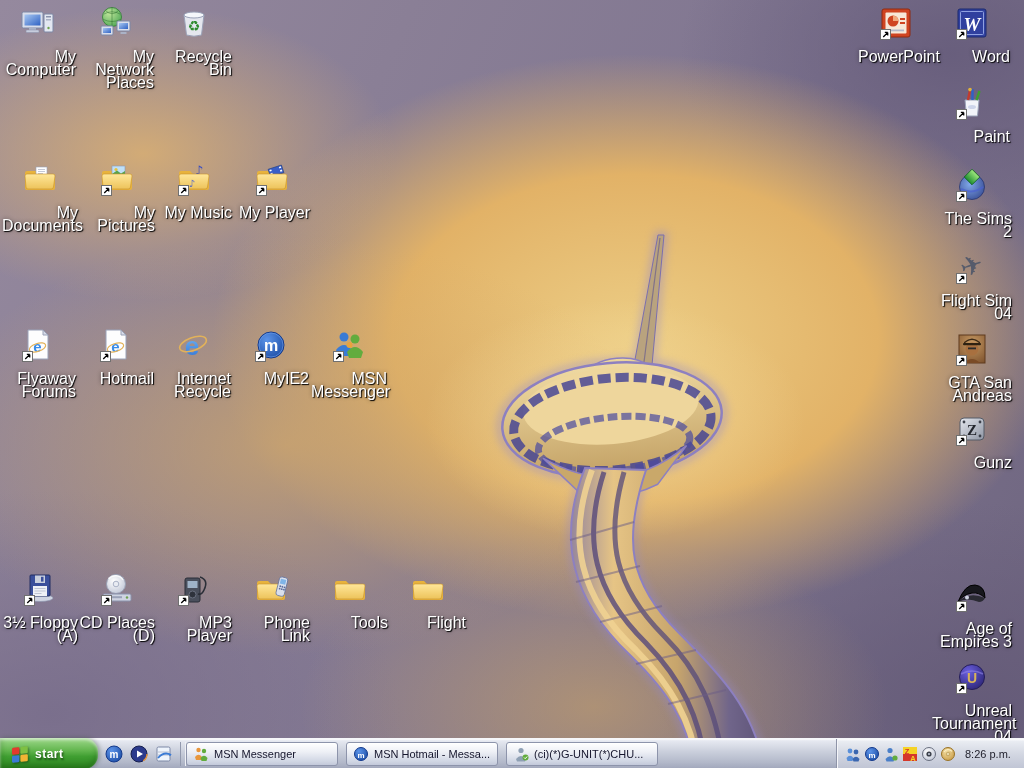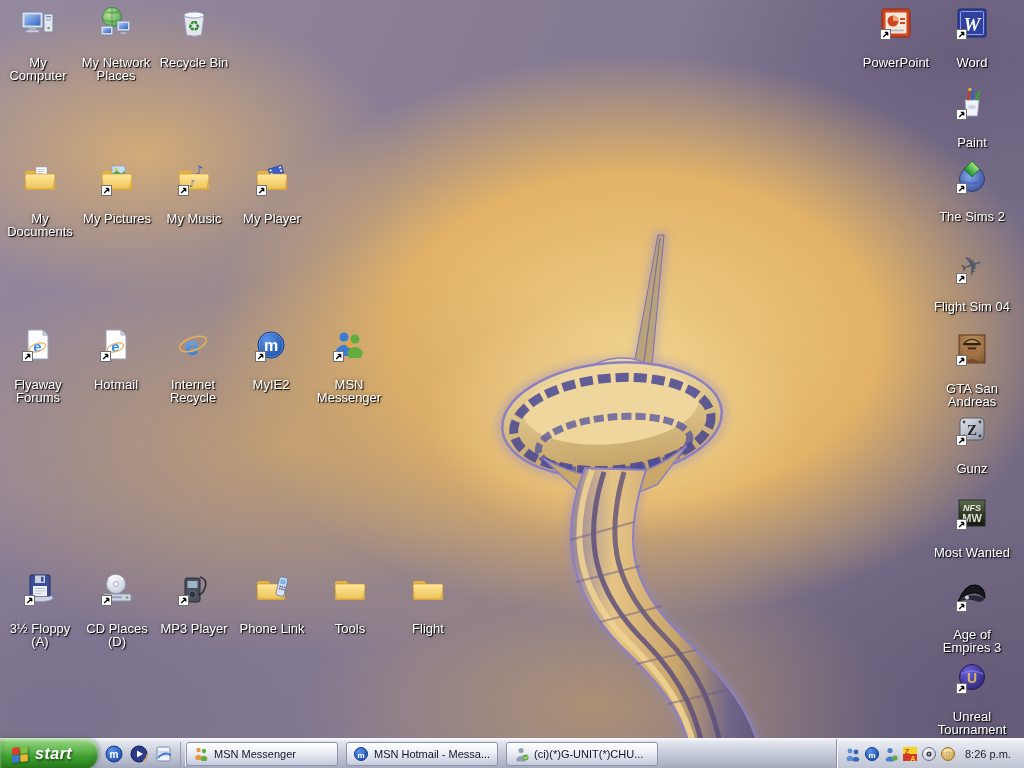--- a/index.html
+++ b/index.html
@@ -14,35 +14,35 @@
       radial-gradient(ellipse 420px 280px at 93% 7%, rgba(101,91,122,.85) 0%, rgba(101,91,122,0) 65%),
       radial-gradient(ellipse 480px 300px at 96% 92%, rgba(100,90,120,.9) 0%, rgba(100,90,120,0) 68%),
       radial-gradient(ellipse 500px 320px at 5% 93%, rgba(118,107,138,.8) 0%, rgba(118,107,138,0) 70%),
       linear-gradient(115deg,#95899e 0%,#8a7f96 30%,#7f7590 62%,#6e657f 100%);}
   .tower{position:absolute;left:0;top:0;z-index:1;pointer-events:none;}
   
   .dico{position:absolute;width:76px;text-align:center;z-index:2;}
   .dico.w80{width:80px;}
   .glyph{width:34px;height:34px;margin:0 auto;position:relative;}
   .glyph svg{width:34px;height:34px;display:block;}
-  .lbl{margin-top:16px;font-size:13px;line-height:13px;color:#fff;
-    text-shadow:1px 1px 1px #000,0 0 4px rgba(0,0,0,.45);}
+  .lbl{margin-top:10px;font-size:16px;line-height:13px;color:#fff;
+    text-shadow:1px 1px 1px #000,0 0 4px rgba(0,0,0,.45);text-align:right;}
   .sc{position:absolute;left:1px;bottom:0;width:11px;height:11px;background:#fff;
     border:1px solid #707070;box-sizing:border-box;}
   .sc svg{width:9px;height:9px;display:block;}
   
   .taskbar{position:absolute;left:0;bottom:0;width:1024px;height:30px;z-index:10;
     background:linear-gradient(#fdfdfe 0%,#e6e9f1 6%,#c9cedb 45%,#b3b9ca 80%,#a3a9bd 100%);
     border-top:1px solid #f6f7fa;box-sizing:border-box;}
   .start-btn{position:absolute;left:0;top:-1px;height:31px;width:98px;
     display:flex;align-items:center;gap:5px;padding-left:10px;box-sizing:border-box;
     background:linear-gradient(#9fd98c 0%,#63b64f 40%,#3f9e31 60%,#2f8a22 100%);
     border-radius:0 14px 14px 0;box-shadow:inset 0 2px 3px rgba(255,255,255,.55),
       inset 0 -4px 6px rgba(20,80,10,.45), 2px 0 4px rgba(40,60,40,.35);}
-  .start-btn span{color:#fff;font-size:16px;font-weight:bold;font-style:italic;
+  .start-btn span{color:#fff;font-size:12px;font-weight:bold;
     text-shadow:1px 2px 2px rgba(20,60,15,.8);letter-spacing:.5px;}
   .start-flag svg{width:20px;height:20px;display:block;filter:drop-shadow(1px 1px 1px rgba(0,0,0,.4));}
   .ql{position:absolute;left:104px;top:0;height:30px;display:flex;align-items:center;gap:5px;}
   .ql-icon{width:20px;height:20px;}
   .ql-icon svg{width:20px;height:20px;display:block;}
   .tb-sep{position:absolute;top:3px;height:24px;width:4px;border-left:1px solid #9299ad;
     border-right:1px solid #eef0f5;}
   .task-btn{position:absolute;top:3px;height:24px;width:152px;box-sizing:border-box;
     display:flex;align-items:center;gap:5px;padding:0 6px;
     background:linear-gradient(#ffffff 0%,#eef0f6 40%,#cfd5e3 85%,#c3c9da 100%);
@@ -253,21 +253,21 @@
         </svg>
       <span class="sc">
           <svg viewBox="0 0 8 8">
             <path d="M2 6.2 L6 2.2 M6 2.2 H3.4 M6 2.2 V4.8" stroke="#000" stroke-width="1.1" fill="none"></path>
           </svg>
         </span>
     </div>
     <div class="lbl">Paint</div>
   </div>
 
-  <div class="dico w80" style="left:932px;top:160px">
+  <div class="dico w80" style="left:932px;top:168px">
     <div class="glyph">
       <svg viewBox="0 0 34 34">
           <circle cx="17" cy="19" r="12.5" fill="url(#gSwirl)" stroke="#27356e" stroke-width=".8"></circle>
           <path d="M6 21 Q17 27 28 19" stroke="#4a5fd0" stroke-width="2" fill="none" opacity=".7"></path>
           <rect x="11.5" y="3.5" width="11" height="11" transform="rotate(45 17 9)" fill="url(#gPlumb)" stroke="#0f5e1f" stroke-width=".8"></rect>
         </svg>
       <span class="sc">
           <svg viewBox="0 0 8 8">
             <path d="M2 6.2 L6 2.2 M6 2.2 H3.4 M6 2.2 V4.8" stroke="#000" stroke-width="1.1" fill="none"></path>
           </svg>
@@ -321,35 +321,20 @@
         </svg>
       <span class="sc">
           <svg viewBox="0 0 8 8">
             <path d="M2 6.2 L6 2.2 M6 2.2 H3.4 M6 2.2 V4.8" stroke="#000" stroke-width="1.1" fill="none"></path>
           </svg>
         </span>
     </div>
     <div class="lbl">Gunz</div>
   </div>
 
-  <div class="dico w80" style="left:932px;top:496px">
-    <div class="glyph">
-      <svg viewBox="0 0 34 34">
-          <rect x="4" y="4" width="26" height="26" fill="url(#gMW)" stroke="#2b2f26"></rect>
-          <text x="17" y="15" font-size="9" font-weight="bold" font-style="italic" text-anchor="middle" fill="#e8e4da">NFS</text>
-          <text x="17" y="26" font-size="11" font-weight="bold" text-anchor="middle" fill="#dfdacd">MW</text>
-        </svg>
-      <span class="sc">
-          <svg viewBox="0 0 8 8">
-            <path d="M2 6.2 L6 2.2 M6 2.2 H3.4 M6 2.2 V4.8" stroke="#000" stroke-width="1.1" fill="none"></path>
-          </svg>
-        </span>
-    </div>
-    <div class="lbl">Most Wanted</div>
-  </div>
 
   <div class="dico w80" style="left:932px;top:578px">
     <div class="glyph">
       <svg viewBox="0 0 34 34">
           <path d="M3 24 Q10 6 20 7 Q30 8 30 20 Q24 14 17 15 Q8 16.5 3 24 Z" fill="#17171d" stroke="#000"></path>
           <path d="M3 24 Q14 13 30 20 Q28 24 24 24 Q12 19 3 24 Z" fill="#2a2a33"></path>
           <circle cx="12" cy="19.5" r="2" fill="#cfd4e2"></circle>
         </svg>
       <span class="sc">
           <svg viewBox="0 0 8 8">

